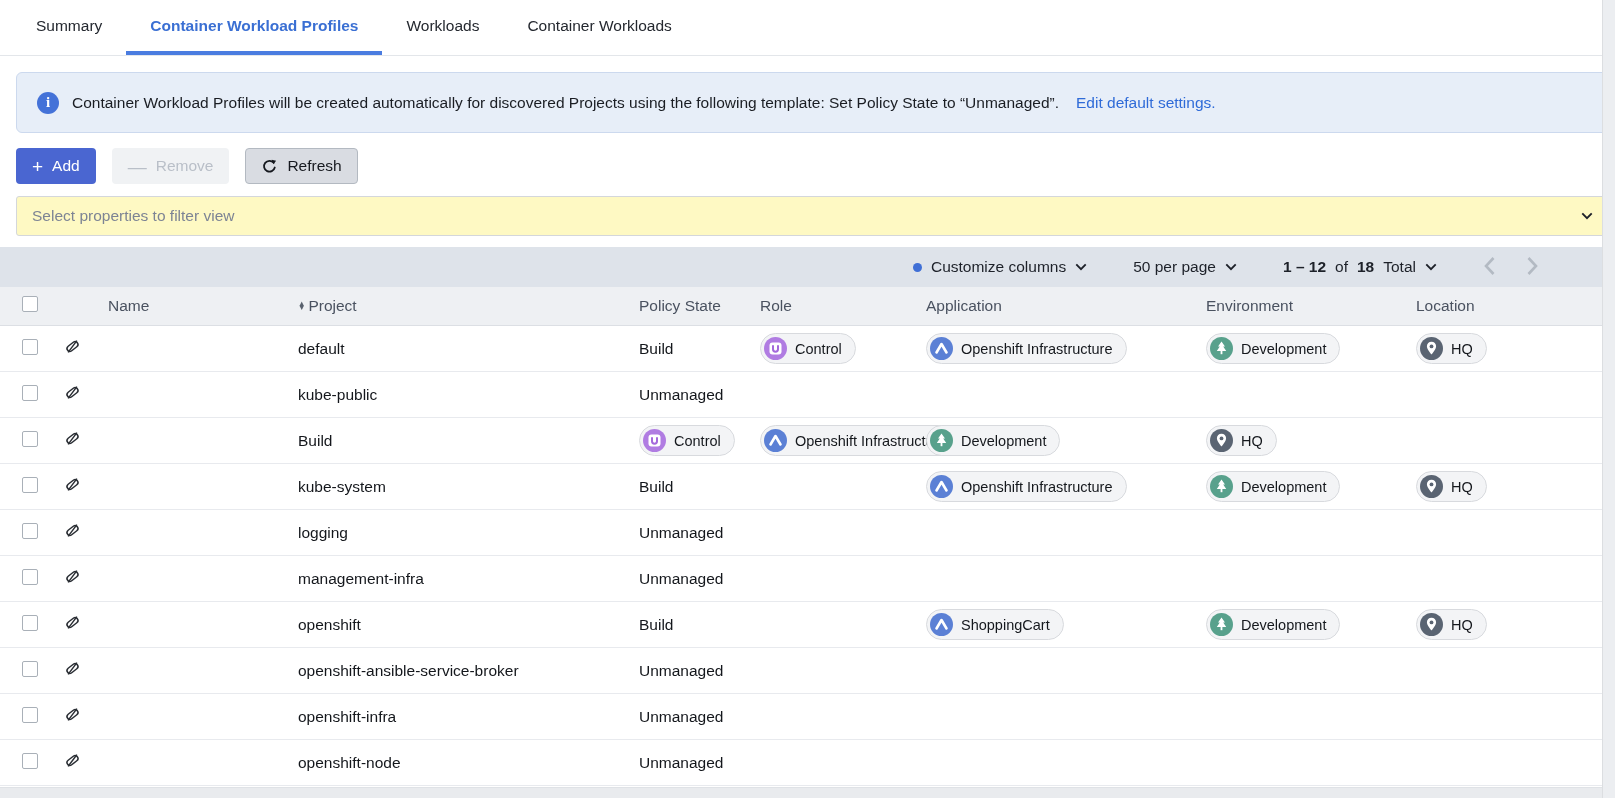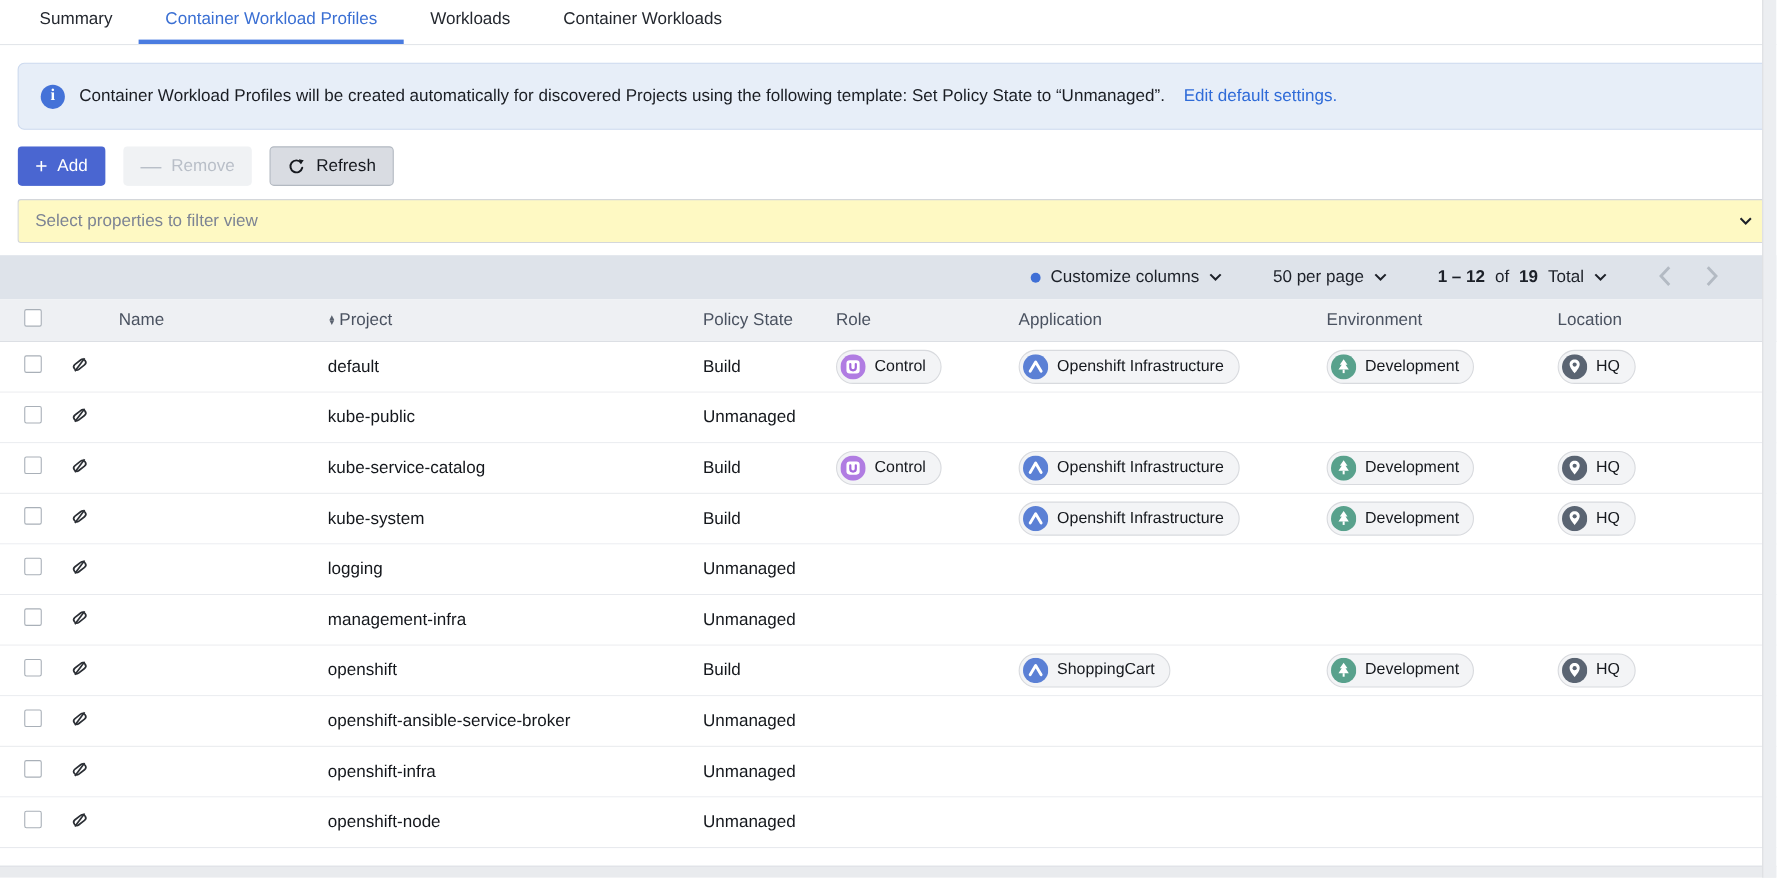--- a/index.html
+++ b/index.html
@@ -8,34 +8,34 @@
     font-family: "Liberation Sans", sans-serif;
     background: #ffffff;
     color: #1a1d23;
     position: relative;
   }
 
   
   .tabbar {
     display: flex;
     align-items: stretch;
-    height: 41px;
+    height: 56px;
     border-bottom: 1px solid #e3e6ea;
     padding-left: 12px;
     background: #fff;
   }
   .tab {
     background: none; border: none; cursor: pointer;
     font-family: inherit;
     font-size: 15.5px; color: #24282f;
     padding: 0 24px;
     border-bottom: 4px solid transparent;
     display: flex; align-items: center;
   }
-  .tab.active { color: #3a6fd3; border-bottom-color: #4a7ce0; font-weight: 400; }
+  .tab.active { color: #3a6fd3; border-bottom-color: #4a7ce0; font-weight: 700; }
 
   
   .banner {
     margin: 16px 6px 0 16px;
     height: 61px;
     background: #e7eef8;
     border: 1px solid #ccd9ee;
     border-radius: 6px;
     display: flex; align-items: center;
     padding: 0 20px; gap: 13px;
@@ -80,21 +80,21 @@
     cursor: pointer; background: #fef9c3;
   }
 
   
   .controls {
     margin-top: 11px;
     height: 40px;
     background: #dee3ea;
     display: flex; align-items: center; justify-content: flex-end;
     gap: 46px;
-    padding-right: 52px;
+    padding-right: 76px;
     font-size: 15.5px; color: #1d2129;
   }
   .control { display: inline-flex; align-items: center; gap: 9px; cursor: pointer; background:none; border:none; font: inherit; color: inherit; }
   .dot { width: 9px; height: 9px; border-radius: 50%; background: #3f6fd6; }
   .chev { width: 12px; height: 8px; }
   .chev polyline { fill: none; stroke: #1d2129; stroke-width: 2.2; }
   .range b { font-weight: 700; }
   .pager { display: inline-flex; gap: 30px; }
   .page-arrow { background: none; border: none; cursor: pointer; padding: 0; }
   .page-arrow svg { width: 13px; height: 20px; }
@@ -210,21 +210,21 @@
   </button>
   <button class="control">
     <span>50 per page</span>
     <svg class="chev" viewBox="0 0 14 9">
         <polyline points="1.5,1.5 7,7 12.5,1.5"></polyline>
       </svg>
   </button>
   <button class="control range">
     <b>1 – 12</b>
     <span>of</span>
-    <b>19</b>
+    <b>18</b>
     <span>Total</span>
     <svg class="chev" viewBox="0 0 14 9">
         <polyline points="1.5,1.5 7,7 12.5,1.5"></polyline>
       </svg>
   </button>
   <span class="pager">
     <button class="page-arrow">
       <svg viewBox="0 0 13 20">
           <polyline points="10.5,2 3,10 10.5,18"></polyline>
         </svg>
@@ -339,21 +339,20 @@
     <span><span class="checkbox"></span></span>
     <span>
       <svg class="tag-icon" viewBox="0 0 22 22">
         <g transform="rotate(-38 11 11)">
           <rect x="4.6" y="8" width="12.8" height="6" rx="3" fill="none" stroke="#2a2e34" stroke-width="1.6"></rect>
         </g>
         <line x1="6.4" y1="17.2" x2="15.6" y2="4.8" stroke="#2a2e34" stroke-width="1.6"></line>
       </svg>
     </span>
     <span class="cell-name"></span>
-    <span class="cell-project">kube-service-catalog</span>
     <span class="cell-policy">Build</span>
     <span>
       <span class="badge role-badge">
         <svg class="badge-icon" viewBox="0 0 23 23">
           <circle cx="11.5" cy="11.5" r="11.5" fill="#b07ce2"></circle>
           <rect x="5.5" y="5.5" width="12" height="12" rx="3" fill="#ffffff"></rect>
           <path d="M9 9 v3.2 a2.5 2.5 0 0 0 5 0 V9" fill="none" stroke="#a468dc" stroke-width="2" stroke-linecap="round"></path>
         </svg>
         <span class="badge-label">Control</span>
       </span>

